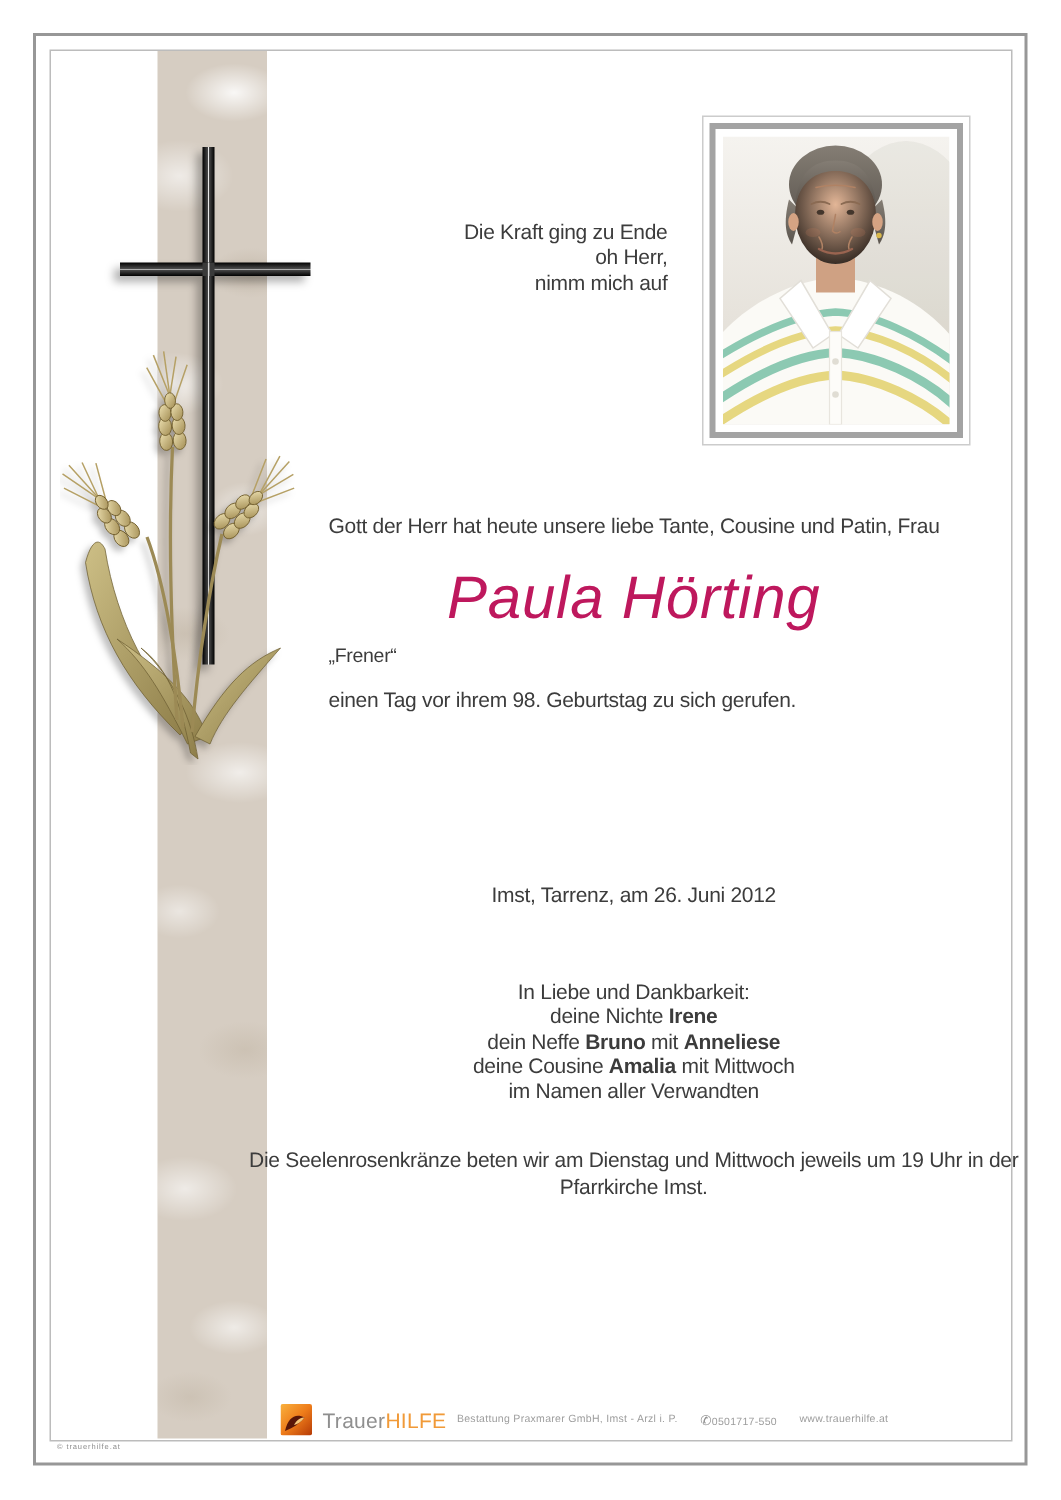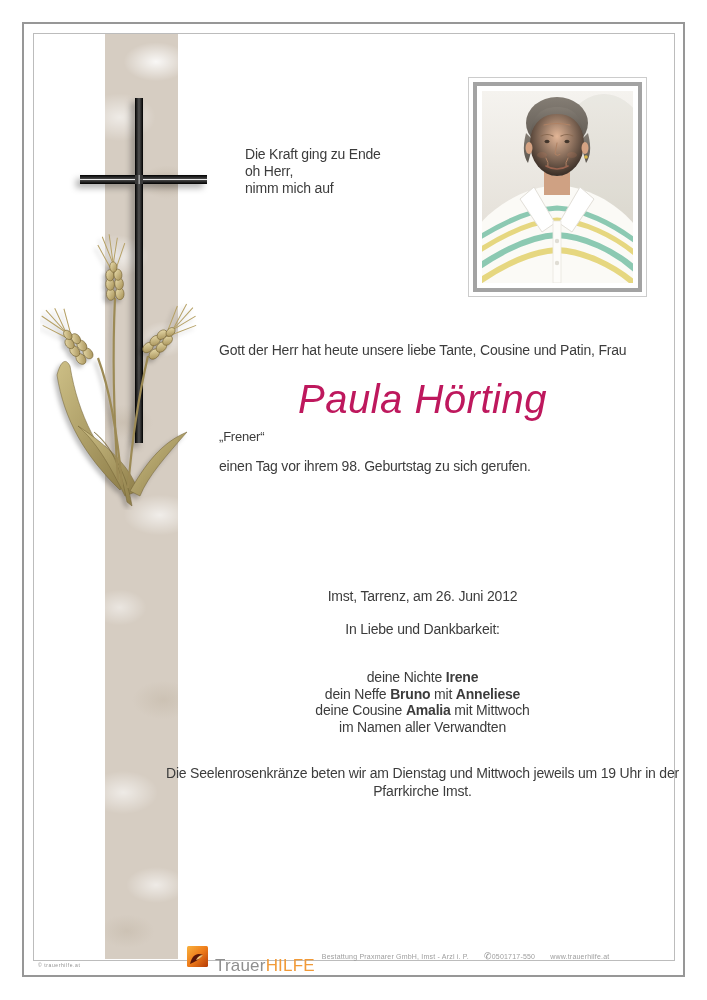--- a/index.html
+++ b/index.html
@@ -30,37 +30,37 @@
   
   .photo-frame{position:absolute;left:468px;top:77px;width:179px;height:220px;
         box-sizing:border-box;border:1px solid #cccccc;background:#fff;padding:4px;}
   .photo-mat{width:100%;height:100%;box-sizing:border-box;border:4px solid #a3a3a3;
         padding:5px;background:#fff;}
   .photo-mat svg{display:block;width:100%;height:100%;}
   
   .txt{position:absolute;font-size:14px;letter-spacing:-0.2px;line-height:18px;}
   .nowrap{white-space:nowrap;}
   .center{text-align:center;}
-  .poem{left:245px;top:146px;width:200px;text-align:left;line-height:17px;}
+  .poem{left:245px;top:146px;width:200px;text-align:right;line-height:17px;}
   .intro{left:219px;top:341px;}
   .deceased-name{left:169px;top:376px;width:507px;text-align:center;
         font-size:40px;font-style:italic;font-weight:400;letter-spacing:0.5px;
         color:#be185d;line-height:46px;}
   .nickname{left:219px;top:428px;width:407px;text-align:left;font-size:13px;}
   .called{left:219px;top:457px;}
   .funeral{left:219px;top:504px;width:407px;text-align:justify;line-height:19px;}
   .dateline{left:219px;top:587px;width:407px;}
-  .closing{left:219px;top:620px;width:407px;}
+  .closing{left:219px;top:652px;width:407px;}
   .mourners{left:169px;top:669px;width:507px;line-height:16.5px;}
   .rosary{left:134px;top:765px;width:577px;line-height:17.5px;}
   b{font-weight:700;}
   
   .footer{position:absolute;left:187px;top:936px;display:flex;align-items:center;gap:7px;}
   .logo-box{width:21px;height:21px;flex:0 0 auto;}
-  .brand{font-size:17px;letter-spacing:0.2px;white-space:nowrap;margin-top:20px;}
+  .brand{font-size:14px;letter-spacing:0.2px;white-space:nowrap;}
   .brand .gray{color:#8f8f8f;}
   .brand .orange{color:#f19a38;}
   .finfo{font-size:7px;color:#9d9d9d;white-space:nowrap;letter-spacing:0.2px;}
   .fphone{margin-left:8px;}
   .fweb{margin-left:8px;}
   .phone-glyph{font-size:9px;color:#8f8f8f;}
   .copyright{position:absolute;left:38px;top:962px;font-size:5px;color:#8f8f8f;
         letter-spacing:0.6px;}
 </style>
 </head>

